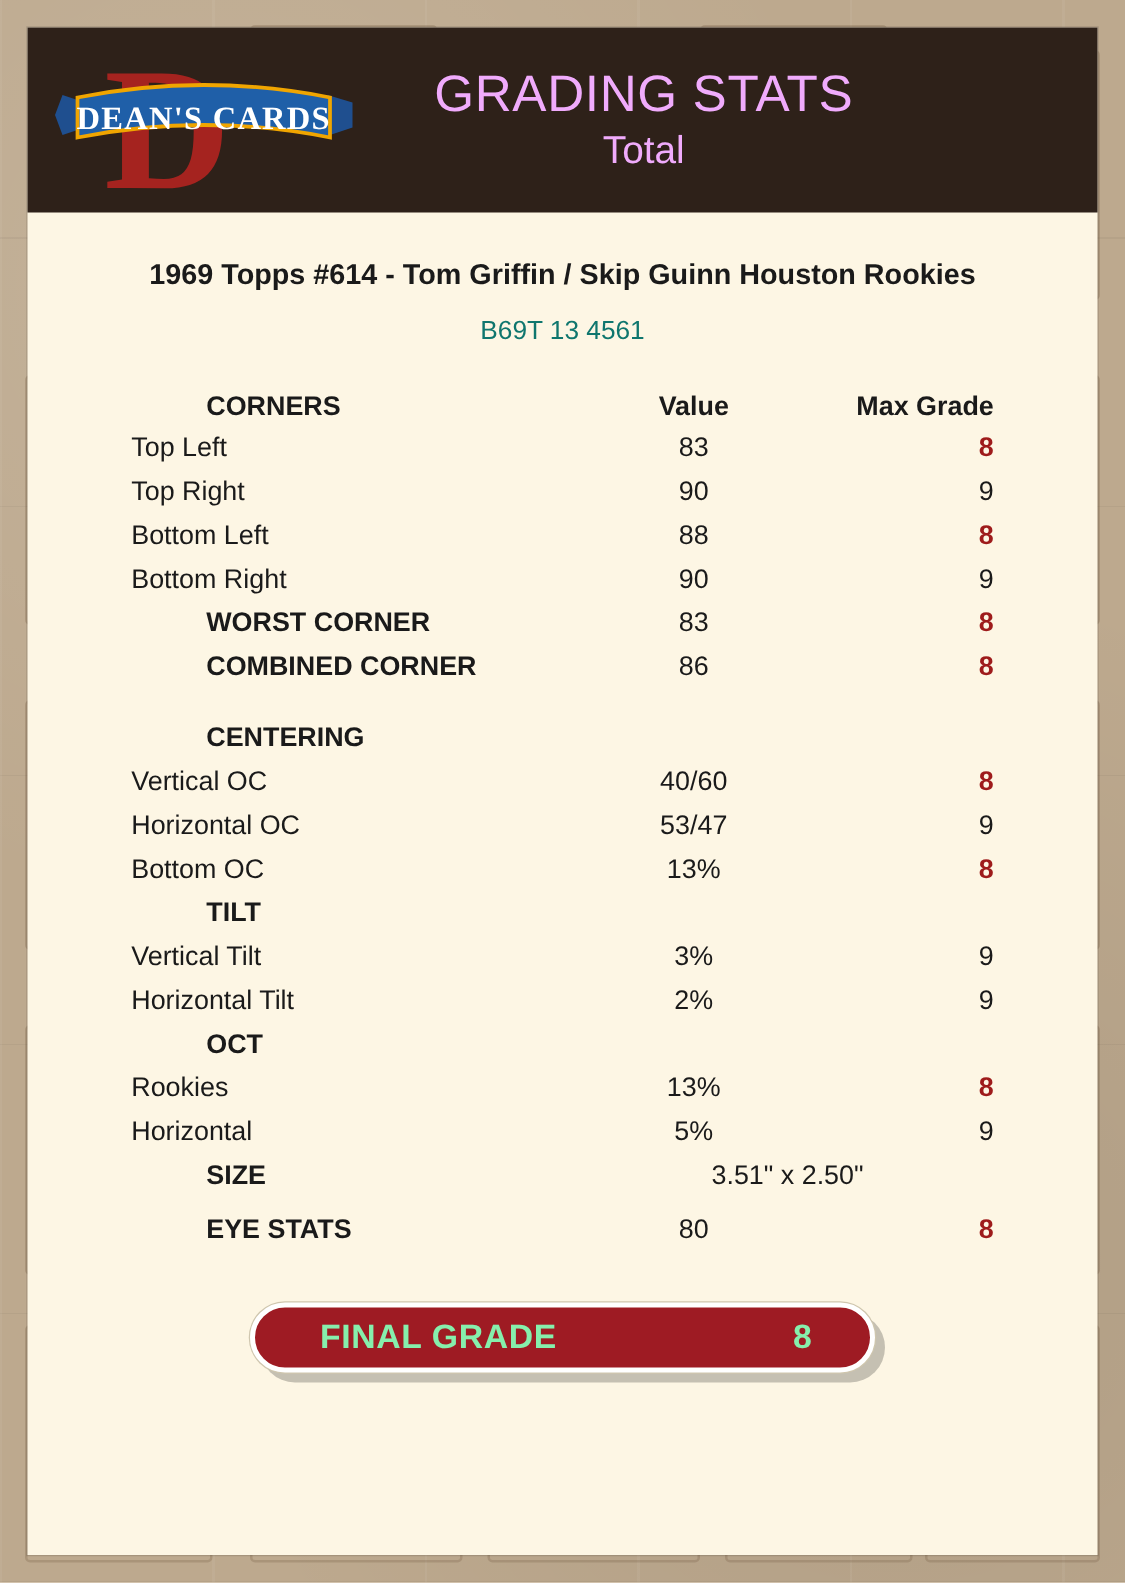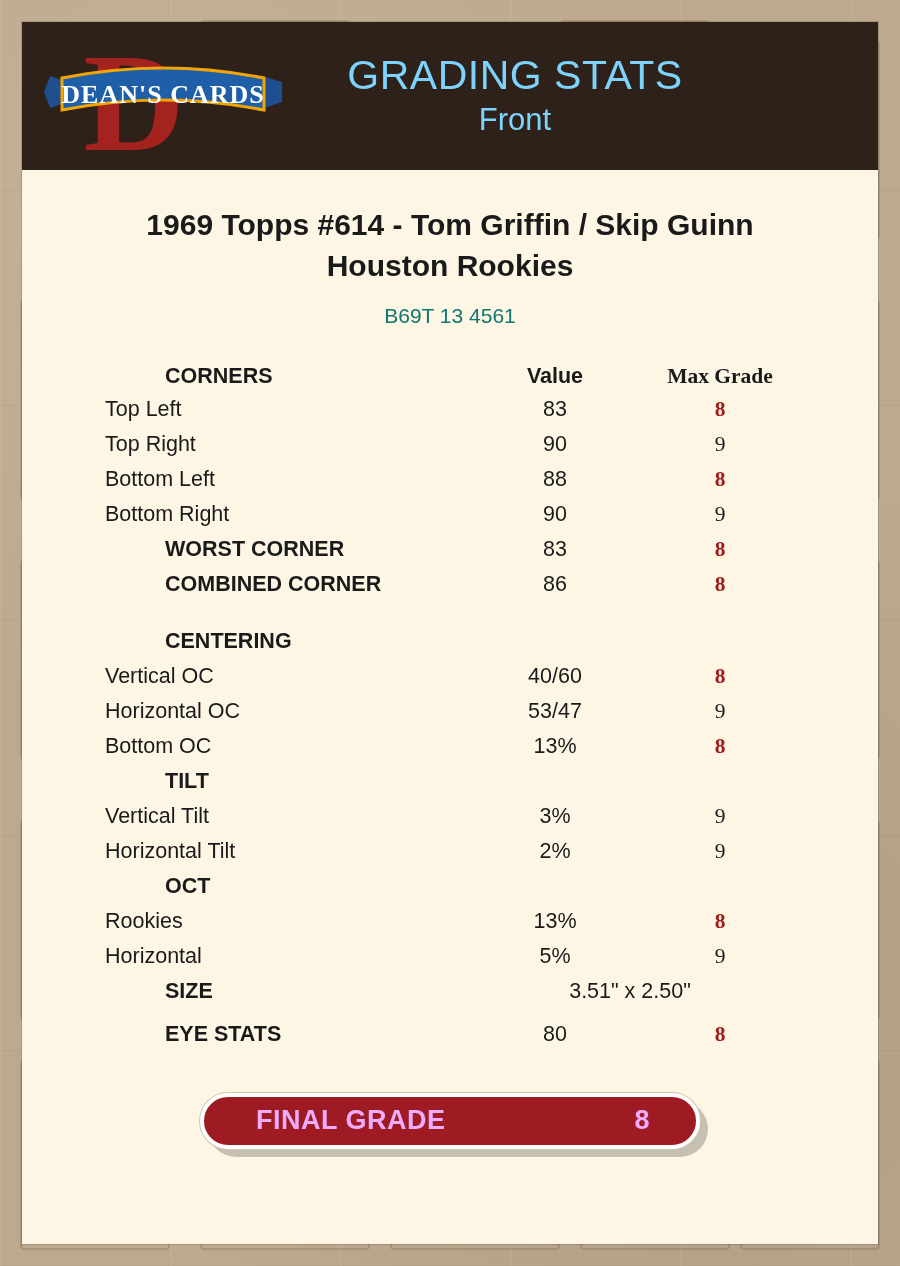--- a/index.html
+++ b/index.html
@@ -51,38 +51,38 @@
   .logo {
     width: 250px;
     height: 128px;
     position: relative;
     flex: 0 0 auto;
   }
   .logo svg { display: block; }
   .header-titles {
     flex: 1 1 auto;
     text-align: center;
-    color: #7dd3fc;
+    color: #f0abfc;
     padding-right: 120px;
   }
   .header-title {
     font-size: 41px;
     letter-spacing: 0.5px;
     line-height: 1.05;
   }
   .header-sub {
     font-size: 31px;
     margin-top: 4px;
   }
   .content {
     padding: 34px 44px 0 44px;
   }
   .card-title {
     text-align: center;
-    font-size: 30px;
+    font-size: 23px;
     font-weight: bold;
     color: #1a1a1a;
     line-height: 1.38;
     padding: 0 16px;
   }
   .card-code {
     text-align: center;
     font-size: 21px;
     color: #0f766e;
     margin-top: 17px;
@@ -94,21 +94,21 @@
     font-size: 21.5px;
     color: #1a1a1a;
   }
   table.stats td {
     padding: 2px 0;
     vertical-align: baseline;
   }
   td.lbl { width: 360px; padding-left: 110px; margin-top: 12px; }
   td.lbl.section { padding-left: 60px; font-weight: bold; font-size: 21.5px; }
   td.val { width: 180px; text-align: center; }
-  td.grade { width: 150px; text-align: center; font-family: Liberation Serif, serif; }
+  td.grade { width: 150px; text-align: right; }
   .g-red { color: #9e1b1b; font-weight: bold; }
   tr.row { height: 35px; }
   tr.head td { font-weight: bold; padding-bottom: 6px; }
   tr.head td.lbl { padding-left: 60px; }
   tr.gap td { height: 22px; padding: 0; }
   tr.gap-sm td { height: 8px; padding: 0; }
   td.size-val { text-align: center; width: 330px; padding-left: 0; }
 
   .final-wrap {
     margin: 38px auto 0 auto;
@@ -129,21 +129,21 @@
     position: relative;
     height: 56px;
     background: #9e1b23;
     border: 4px solid #ffffff;
     border-radius: 30px;
     box-shadow: 0 0 0 1px #cfc6ae;
     display: flex;
     align-items: center;
     justify-content: space-between;
     padding: 0 46px 0 52px;
-    color: #f0abfc;
+    color: #86efac;
     font-weight: bold;
     font-size: 27px;
     letter-spacing: 0.5px;
     gap: 44px;
   }
 </style>
 </head>
 <body>
 
 <div class="bg-texture">
@@ -171,21 +171,21 @@
       <svg width="250" height="128" viewBox="0 0 250 128" aria-hidden="true">
         <text x="96" y="118" font-family="Liberation Serif, serif" font-size="140" font-weight="bold" fill="#a5231f" text-anchor="middle">D</text>
         <path d="M12 44 L6 60 L12 76 L30 70 L30 50 Z" fill="#1f4f8f"></path>
         <path d="M224 44 L244 50 L244 70 L226 76 L220 60 Z" fill="#1f4f8f"></path>
         <path d="M24 46 Q125 26 226 46 L226 78 Q125 58 24 78 Z" fill="#1f5fa8" stroke="#f0a500" stroke-width="3"></path>
         <text x="125" y="71" font-family="Liberation Serif, serif" font-size="26" font-weight="bold" fill="#ffffff" text-anchor="middle" letter-spacing="1">DEAN'S CARDS</text>
       </svg>
     </div>
     <div class="header-titles">
       <div class="header-title">GRADING STATS</div>
-      <div class="header-sub">Front</div>
+      <div class="header-sub">Total</div>
     </div>
   </div>
 
   <div class="content">
     <div class="card-title">1969 Topps #614  -  Tom Griffin / Skip Guinn Houston Rookies</div>
     <div class="card-code">B69T 13 4561</div>
 
     <table class="stats">
       <tbody>
         <tr class="head">

